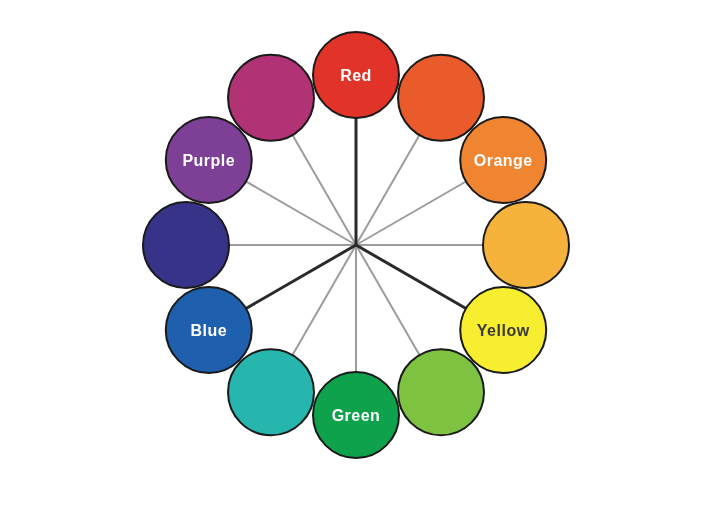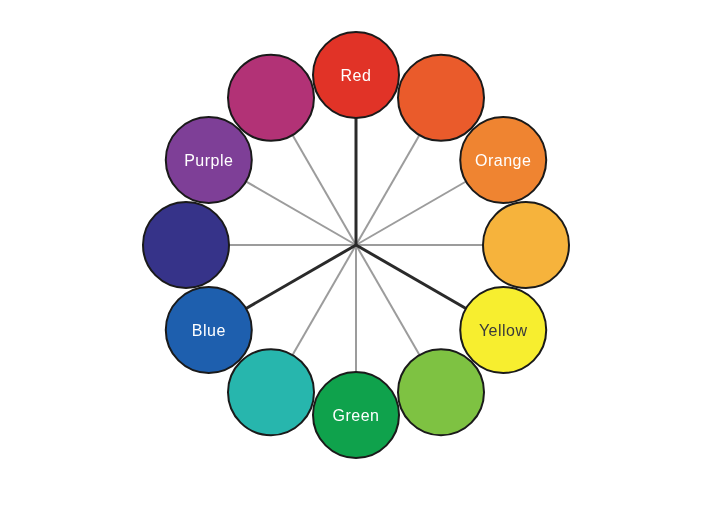--- a/index.html
+++ b/index.html
@@ -6,20 +6,21 @@
     margin: 0;
     padding: 0;
     background: #ffffff;
   }
   .canvas {
     position: relative;
     width: 713px;
     height: 508px;
     background: #ffffff;
     overflow: hidden;
+    font-weight: bold;
   }
   #wheel-svg {
     display: block;
     width: 713px;
     height: 508px;
   }
   #wheel-svg text {
     font-family: "Liberation Sans", sans-serif;
     font-size: 16px;
     letter-spacing: 0.5px;

